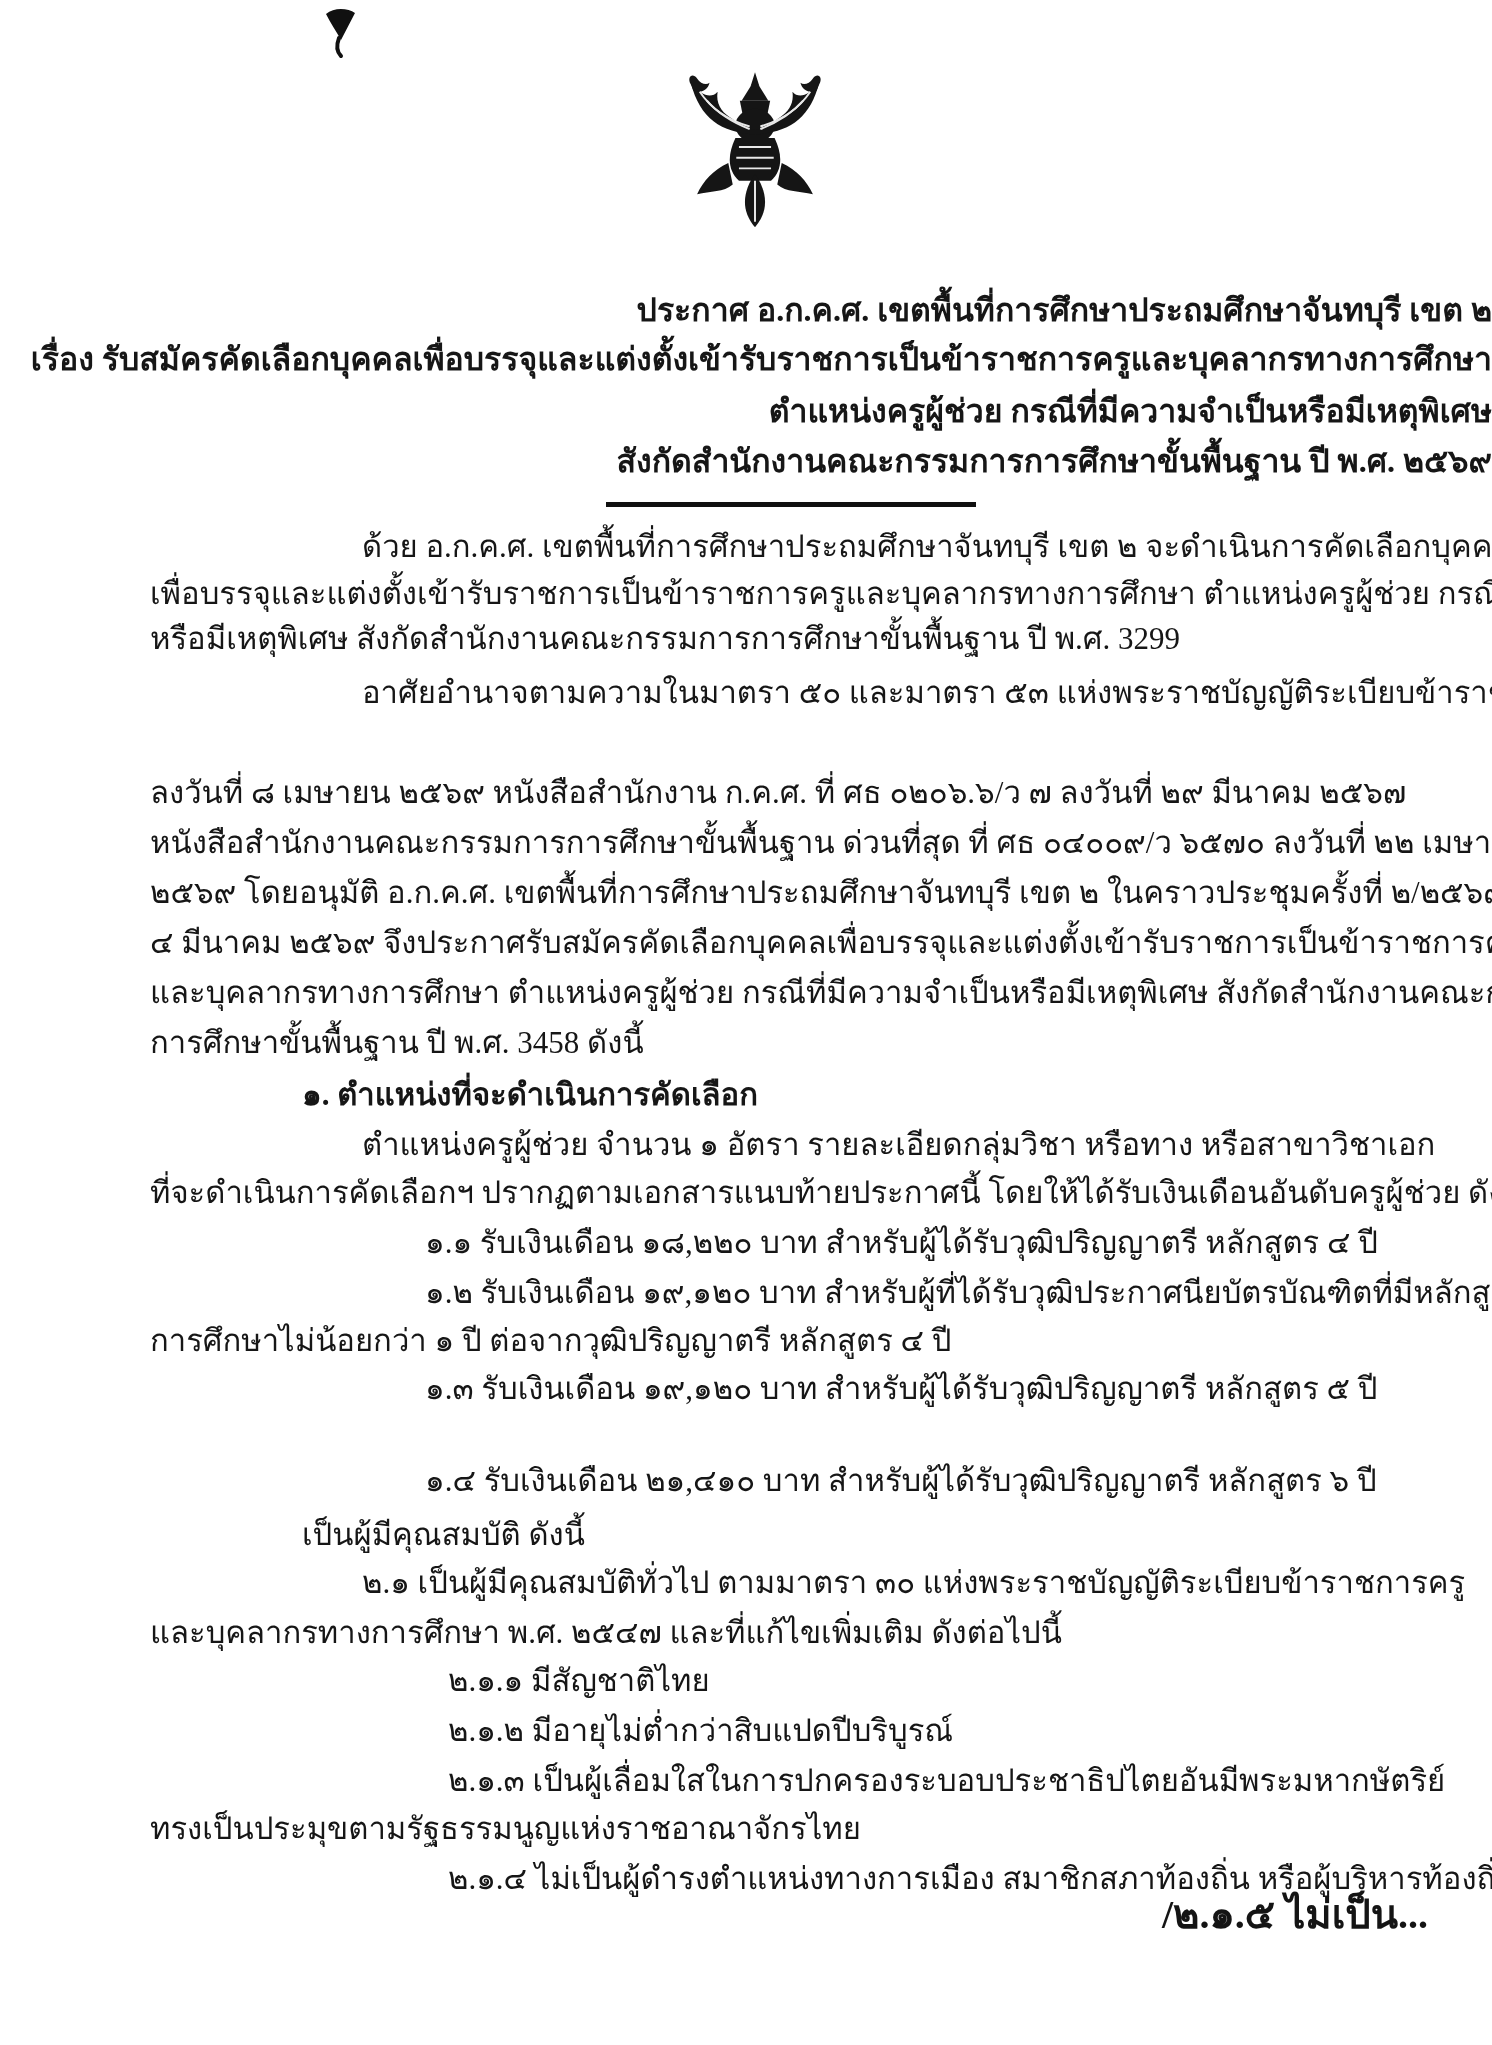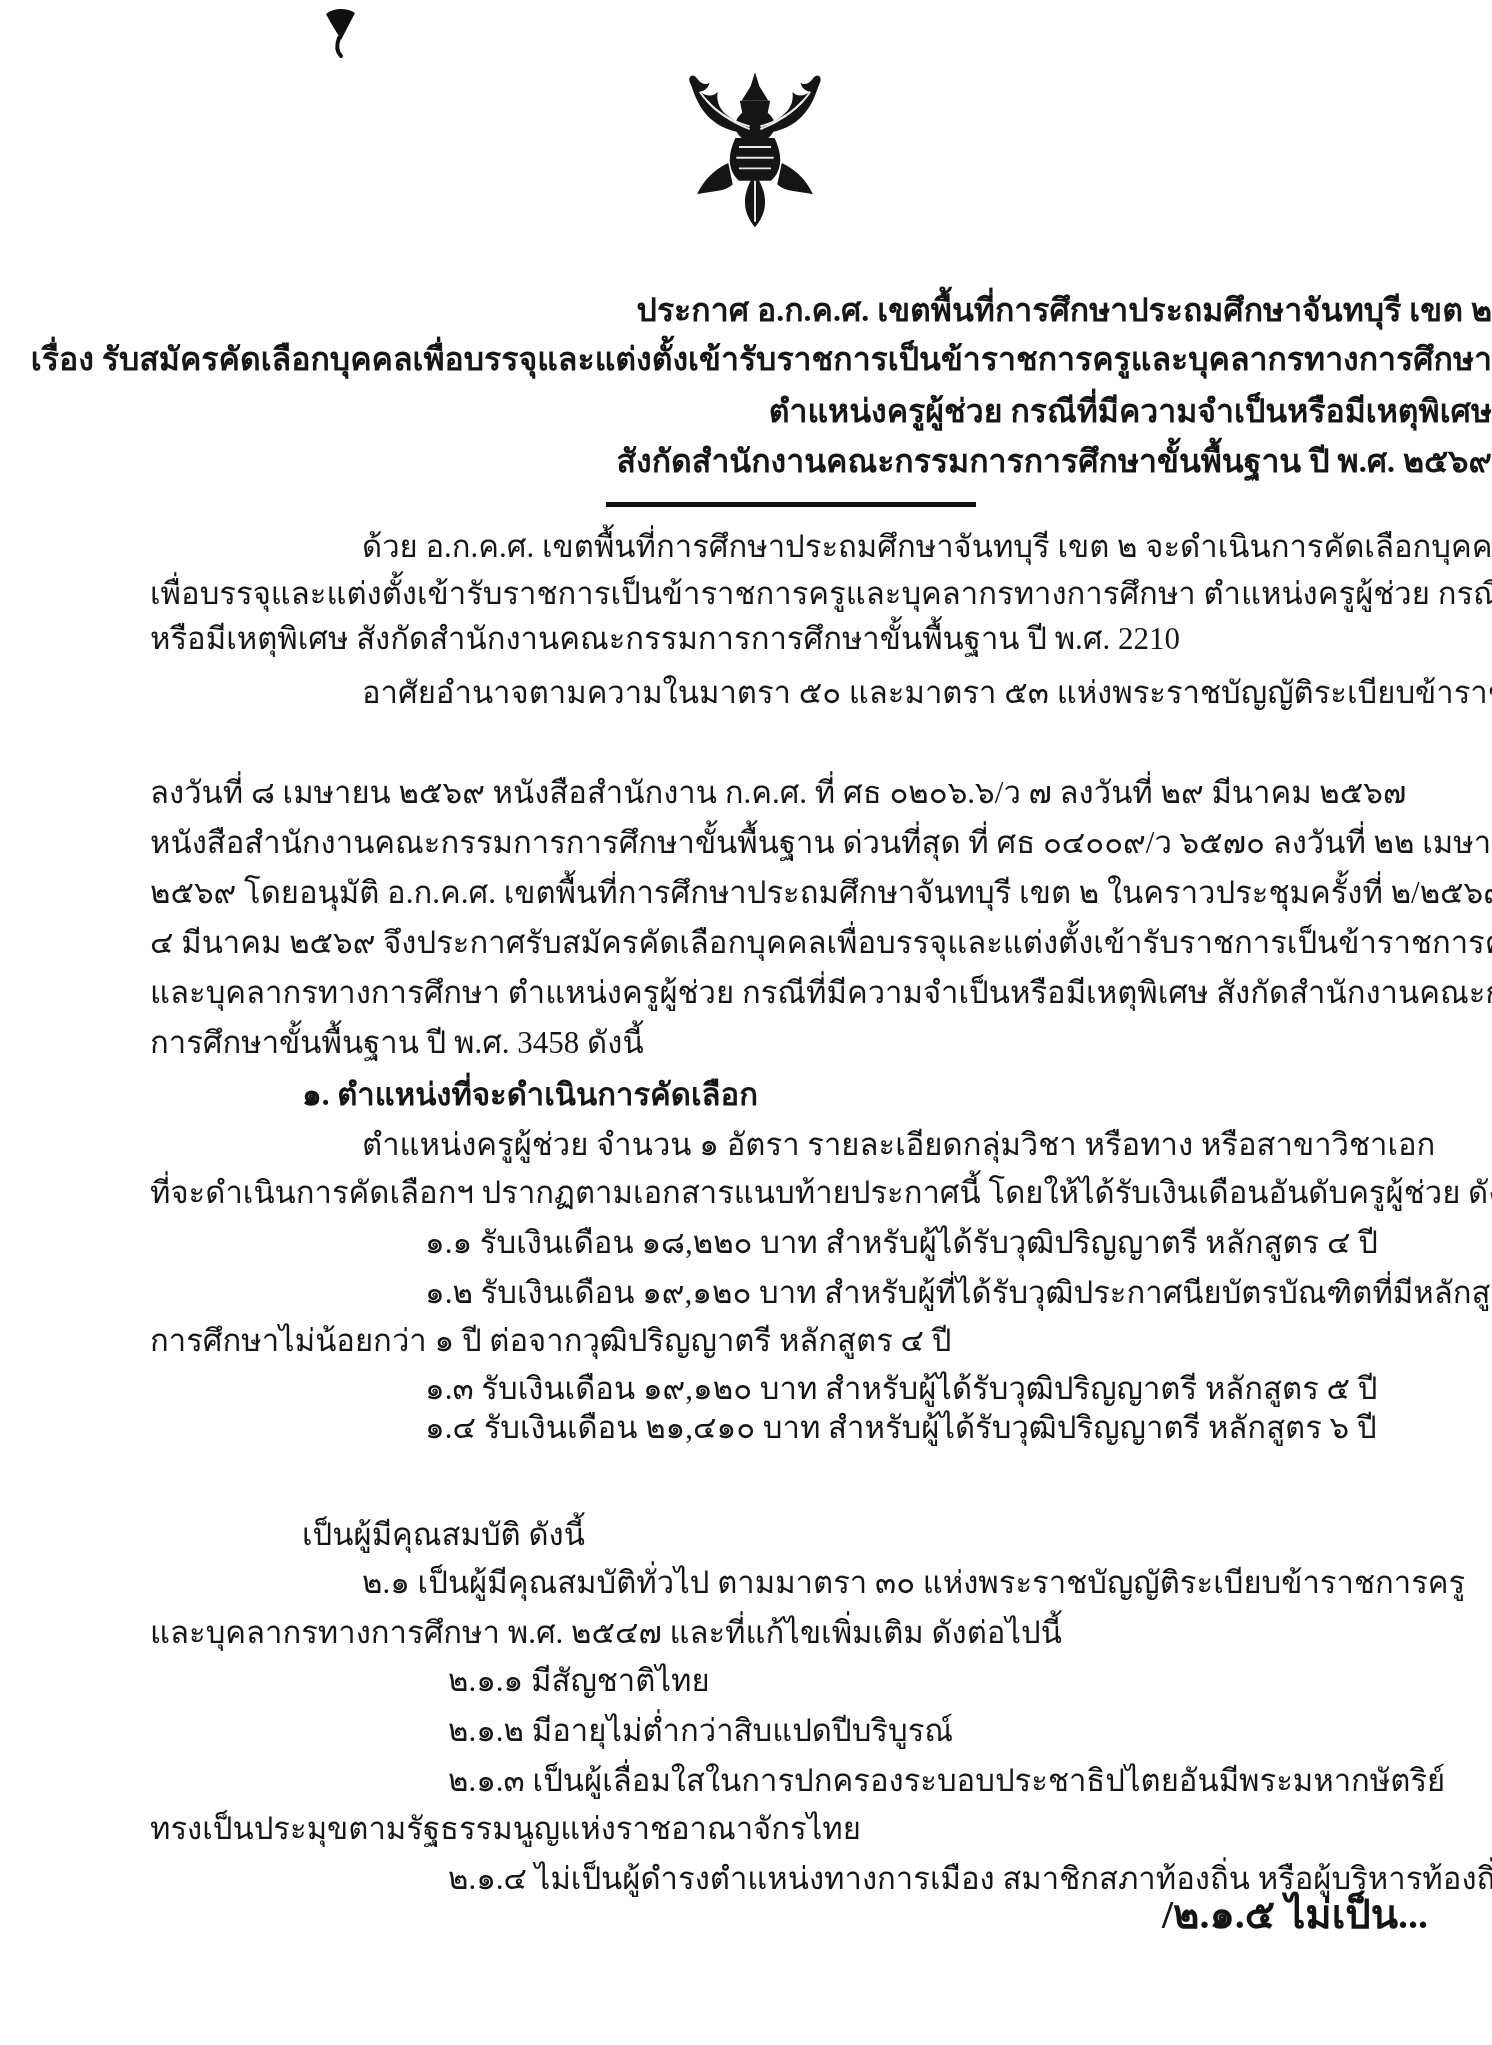--- a/index.html
+++ b/index.html
@@ -92,38 +92,38 @@
   </svg>
 
   <div class="line centered title-line" style="top:285px">ประกาศ อ.ก.ค.ศ. เขตพื้นที่การศึกษาประถมศึกษาจันทบุรี เขต ๒</div>
   <div class="line centered title-line" style="top:334px">เรื่อง  รับสมัครคัดเลือกบุคคลเพื่อบรรจุและแต่งตั้งเข้ารับราชการเป็นข้าราชการครูและบุคลากรทางการศึกษา</div>
   <div class="line centered title-line" style="top:386px">ตำแหน่งครูผู้ช่วย กรณีที่มีความจำเป็นหรือมีเหตุพิเศษ</div>
   <div class="line centered title-line" style="top:436px">สังกัดสำนักงานคณะกรรมการการศึกษาขั้นพื้นฐาน ปี พ.ศ. ๒๕๖๙</div>
   <div class="rule"></div>
 
   <div class="line p" style="top:522px">ด้วย อ.ก.ค.ศ. เขตพื้นที่การศึกษาประถมศึกษาจันทบุรี เขต ๒ จะดำเนินการคัดเลือกบุคคล</div>
   <div class="line m" style="top:569px">เพื่อบรรจุและแต่งตั้งเข้ารับราชการเป็นข้าราชการครูและบุคลากรทางการศึกษา ตำแหน่งครูผู้ช่วย กรณีที่มีความจำเป็น</div>
-  <div class="line m" style="top:614px">หรือมีเหตุพิเศษ สังกัดสำนักงานคณะกรรมการการศึกษาขั้นพื้นฐาน ปี พ.ศ. 2210</div>
+  <div class="line m" style="top:614px">หรือมีเหตุพิเศษ สังกัดสำนักงานคณะกรรมการการศึกษาขั้นพื้นฐาน ปี พ.ศ. 3299</div>
 
   <div class="line p" style="top:668px">อาศัยอำนาจตามความในมาตรา ๕๐ และมาตรา ๕๓ แห่งพระราชบัญญัติระเบียบข้าราชการครู</div>
   <div class="line m" style="top:768px">ลงวันที่ ๘ เมษายน ๒๕๖๙ หนังสือสำนักงาน ก.ค.ศ. ที่ ศธ ๐๒๐๖.๖/ว ๗ ลงวันที่ ๒๙ มีนาคม ๒๕๖๗</div>
   <div class="line m" style="top:818px">หนังสือสำนักงานคณะกรรมการการศึกษาขั้นพื้นฐาน ด่วนที่สุด ที่ ศธ ๐๔๐๐๙/ว ๖๕๗๐ ลงวันที่ ๒๒ เมษายน</div>
   <div class="line m" style="top:868px">๒๕๖๙ โดยอนุมัติ อ.ก.ค.ศ. เขตพื้นที่การศึกษาประถมศึกษาจันทบุรี เขต ๒ ในคราวประชุมครั้งที่ ๒/๒๕๖๙ เมื่อวันที่</div>
   <div class="line m" style="top:918px">๔ มีนาคม ๒๕๖๙ จึงประกาศรับสมัครคัดเลือกบุคคลเพื่อบรรจุและแต่งตั้งเข้ารับราชการเป็นข้าราชการครู</div>
   <div class="line m" style="top:968px">และบุคลากรทางการศึกษา ตำแหน่งครูผู้ช่วย กรณีที่มีความจำเป็นหรือมีเหตุพิเศษ สังกัดสำนักงานคณะกรรมการ</div>
   <div class="line m" style="top:1018px">การศึกษาขั้นพื้นฐาน ปี พ.ศ. 3458 ดังนี้</div>
 
   <div class="line sub heading" style="top:1070px">๑. ตำแหน่งที่จะดำเนินการคัดเลือก</div>
   <div class="line p" style="top:1120px">ตำแหน่งครูผู้ช่วย จำนวน ๑ อัตรา รายละเอียดกลุ่มวิชา หรือทาง หรือสาขาวิชาเอก</div>
   <div class="line m" style="top:1168px">ที่จะดำเนินการคัดเลือกฯ ปรากฏตามเอกสารแนบท้ายประกาศนี้ โดยให้ได้รับเงินเดือนอันดับครูผู้ช่วย ดังนี้</div>
   <div class="line i1" style="top:1218px">๑.๑ รับเงินเดือน ๑๘,๒๒๐ บาท สำหรับผู้ได้รับวุฒิปริญญาตรี หลักสูตร ๔ ปี</div>
   <div class="line i1" style="top:1268px">๑.๒ รับเงินเดือน ๑๙,๑๒๐ บาท สำหรับผู้ที่ได้รับวุฒิประกาศนียบัตรบัณฑิตที่มีหลักสูตร</div>
   <div class="line m" style="top:1316px">การศึกษาไม่น้อยกว่า ๑ ปี ต่อจากวุฒิปริญญาตรี หลักสูตร ๔ ปี</div>
   <div class="line i1" style="top:1364px">๑.๓ รับเงินเดือน ๑๙,๑๒๐ บาท สำหรับผู้ได้รับวุฒิปริญญาตรี หลักสูตร ๕ ปี</div>
-  <div class="line i1" style="top:1403px">๑.๔ รับเงินเดือน ๒๑,๔๑๐ บาท สำหรับผู้ได้รับวุฒิปริญญาตรี หลักสูตร ๖ ปี</div>
+  <div class="line i1" style="top:1456px">๑.๔ รับเงินเดือน ๒๑,๔๑๐ บาท สำหรับผู้ได้รับวุฒิปริญญาตรี หลักสูตร ๖ ปี</div>
 
   <div class="line sub" style="top:1510px">เป็นผู้มีคุณสมบัติ ดังนี้</div>
   <div class="line p" style="top:1558px">๒.๑ เป็นผู้มีคุณสมบัติทั่วไป ตามมาตรา ๓๐ แห่งพระราชบัญญัติระเบียบข้าราชการครู</div>
   <div class="line m" style="top:1608px">และบุคลากรทางการศึกษา พ.ศ. ๒๕๔๗ และที่แก้ไขเพิ่มเติม ดังต่อไปนี้</div>
   <div class="line i2" style="top:1656px">๒.๑.๑ มีสัญชาติไทย</div>
   <div class="line i2" style="top:1706px">๒.๑.๒ มีอายุไม่ต่ำกว่าสิบแปดปีบริบูรณ์</div>
   <div class="line i2" style="top:1756px">๒.๑.๓ เป็นผู้เลื่อมใสในการปกครองระบอบประชาธิปไตยอันมีพระมหากษัตริย์</div>
   <div class="line m" style="top:1804px">ทรงเป็นประมุขตามรัฐธรรมนูญแห่งราชอาณาจักรไทย</div>
   <div class="line i2" style="top:1854px">๒.๑.๔ ไม่เป็นผู้ดำรงตำแหน่งทางการเมือง สมาชิกสภาท้องถิ่น หรือผู้บริหารท้องถิ่น</div>
 

